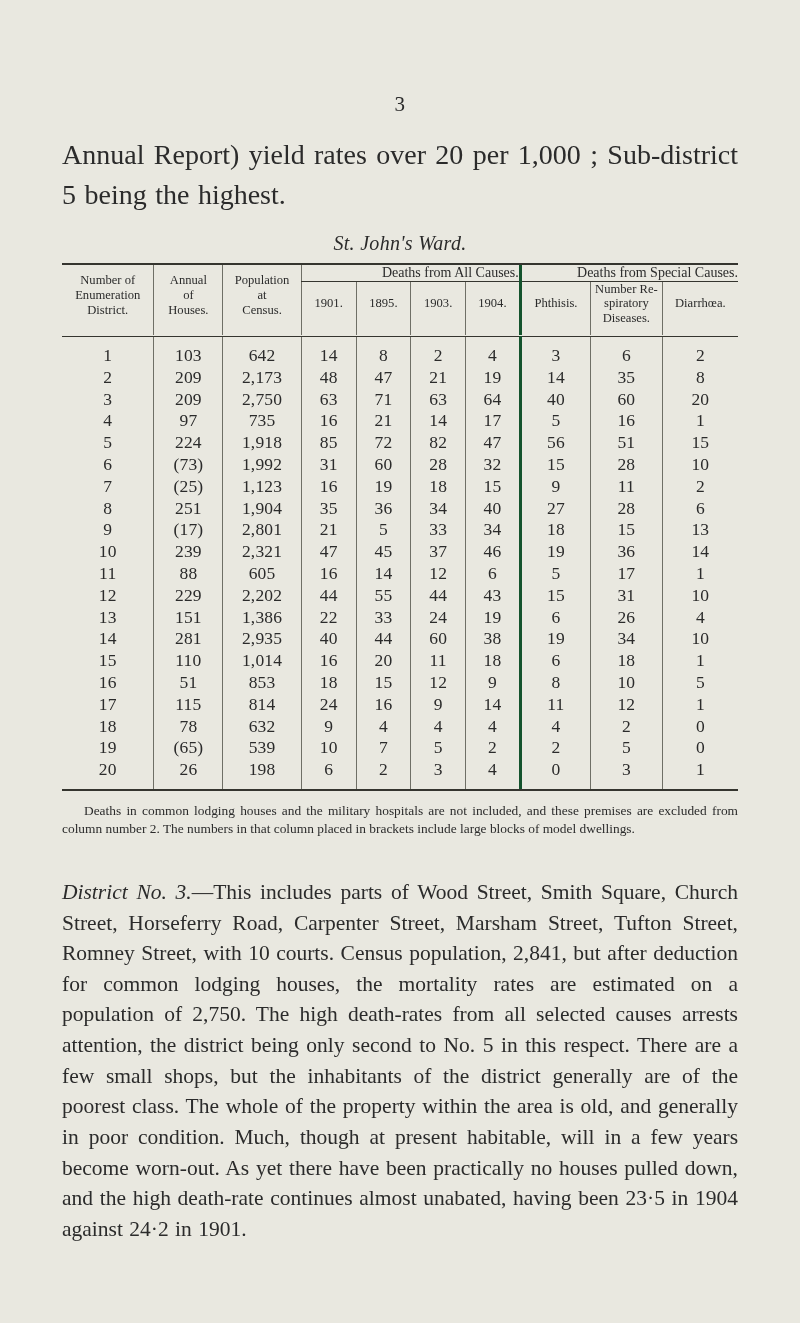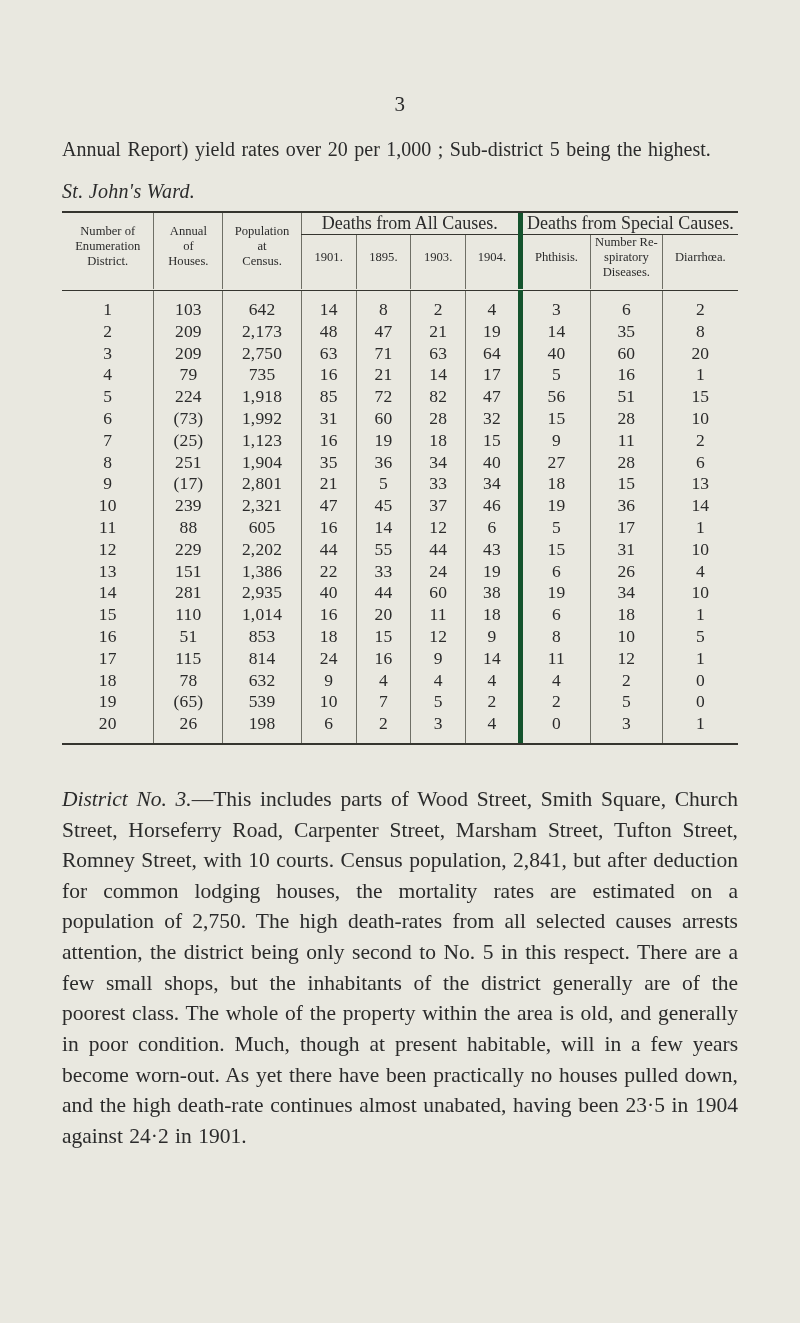--- a/index.html
+++ b/index.html
@@ -21,29 +21,29 @@
     box-sizing: border-box;
     padding: 0 62px;
   }
   .folio {
     text-align: center;
     font-size: 21px;
     margin-top: 92px;
     letter-spacing: 0.5px;
   }
   .intro {
-    font-size: 20px;
+    font-size: 28px;
     line-height: 1.42;
     text-align: justify;
     text-align-last: left;
     margin-top: 18px;
     word-spacing: 1.5px;
   }
   .ward-title {
-    text-align: left;
+    text-align: center;
     font-style: italic;
     font-size: 20px;
     margin-top: 17px;
     letter-spacing: 0.3px;
   }
 
   
   .tbl-wrap {
     margin-top: 8px;
     border-top: 2px solid #35352f;
@@ -61,33 +61,33 @@
     vertical-align: middle;
   }
   .hd {
     font-weight: normal;
     font-size: 12.6px;
     line-height: 1.18;
     text-align: center;
     padding: 3px 2px 4px 2px;
   }
   .grp-span {
-    font-size: 18px;
+    font-size: 14px;
     padding: 6px 2px 3px 2px;
-    text-align: center;
+    text-align: right;
     font-weight: normal;
   }
   .rule-under {
     border-bottom: 1.3px solid #35352f;
   }
   .vline {
     border-left: 1.1px solid #6f6f66;
   }
   .vline-thick {
-    border-left: 5px solid #14532d;
+    border-left: 3px solid #14532d;
   }
   .hdr-bottom {
     border-bottom: 1.6px solid #35352f;
   }
   td.num {
     text-align: center;
     font-size: 17.5px;
     line-height: 1.246;
     padding: 0;
     letter-spacing: 0.2px;
@@ -220,21 +220,21 @@
             <td class="num vline">63</td>
             <td class="num vline">71</td>
             <td class="num vline">63</td>
             <td class="num vline">64</td>
             <td class="num vline-thick">40</td>
             <td class="num vline">60</td>
             <td class="num vline">20</td>
           </tr>
           <tr>
             <td class="num">4</td>
-            <td class="num vline">79</td>
+            <td class="num vline">97</td>
             <td class="num vline">735</td>
             <td class="num vline">16</td>
             <td class="num vline">21</td>
             <td class="num vline">14</td>
             <td class="num vline">17</td>
             <td class="num vline-thick">5</td>
             <td class="num vline">16</td>
             <td class="num vline">1</td>
           </tr>
           <tr>
@@ -440,18 +440,21 @@
           <td class="vline"></td>
           <td class="vline"></td>
           <td class="vline-thick"></td>
           <td class="vline"></td>
           <td class="vline"></td>
         </tr>
       </tfoot>
     </table>
   </div>
 
+  <div class="tbl-note">
+    <span class="ind">Deaths in common lodging houses and the military hospitals are not included, and these premises are excluded from column number 2. The numbers in that column placed in brackets include large blocks of model dwellings.</span>
+  </div>
 
   <div class="body-para">
     <span class="lead">District No. 3.</span><span>—This includes parts of Wood Street, Smith Square, Church Street, Horseferry Road, Carpenter Street, Marsham Street, Tufton Street, Romney Street, with 10 courts. Census population, 2,841, but after deduction for common lodging houses, the mortality rates are estimated on a population of 2,750. The high death-rates from all selected causes arrests attention, the district being only second to No. 5 in this respect. There are a few small shops, but the inhabitants of the district generally are of the poorest class. The whole of the property within the area is old, and generally in poor condition. Much, though at present habitable, will in a few years become worn-out. As yet there have been practically no houses pulled down, and the high death-rate continues almost unabated, having been 23·5 in 1904 against 24·2 in 1901.</span>
   </div>
 
 </div>
 
 </body></html>

